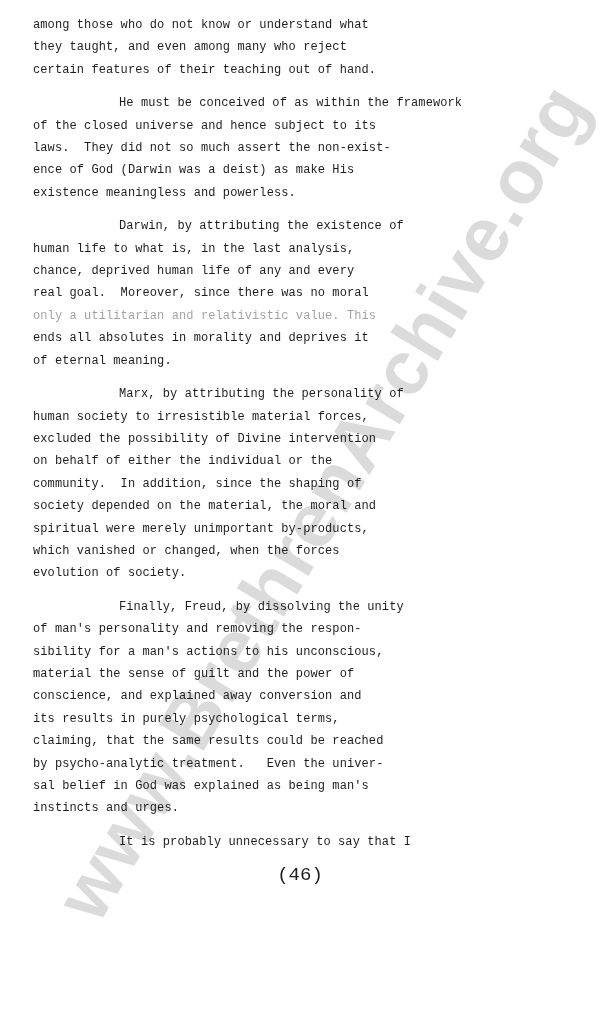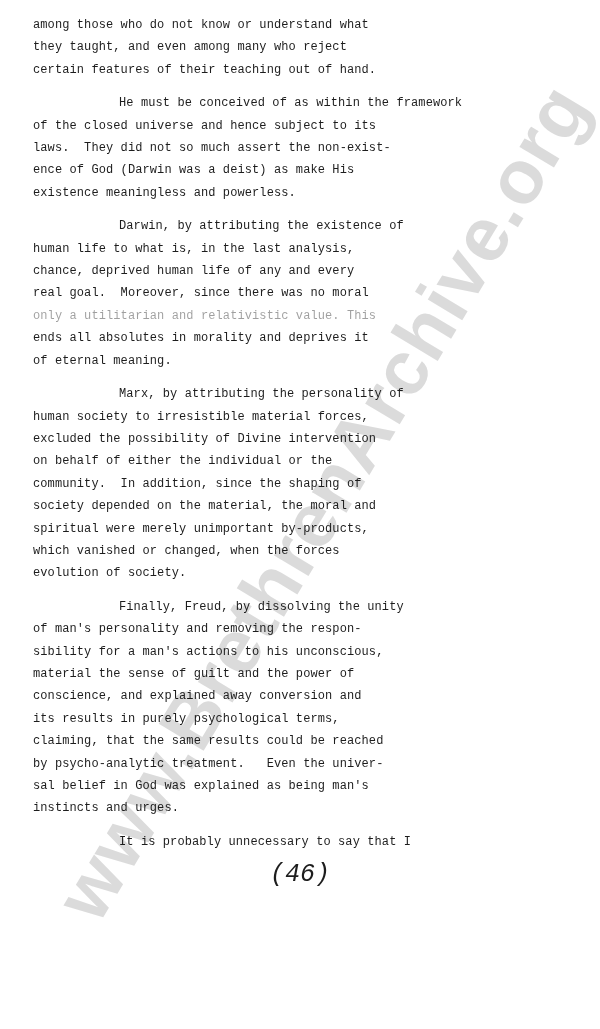--- a/index.html
+++ b/index.html
@@ -49,24 +49,23 @@
     letter-spacing: 0.1px;
   }
   .line.faint {
     opacity: 0.42;
     filter: blur(0.3px);
   }
   .page-number {
     position: relative;
     z-index: 1;
     text-align: center;
-    font-size: 25px;
+    font-size: 19px;
     line-height: 22.4px;
     margin-top: 5px;
-    font-style: italic;
   }
 </style>
 </head>
 <body>
 
 <div class="page">
   <div class="watermark">www.BrethrenArchive.org</div>
 
   <div class="content">
       <div class="para">

